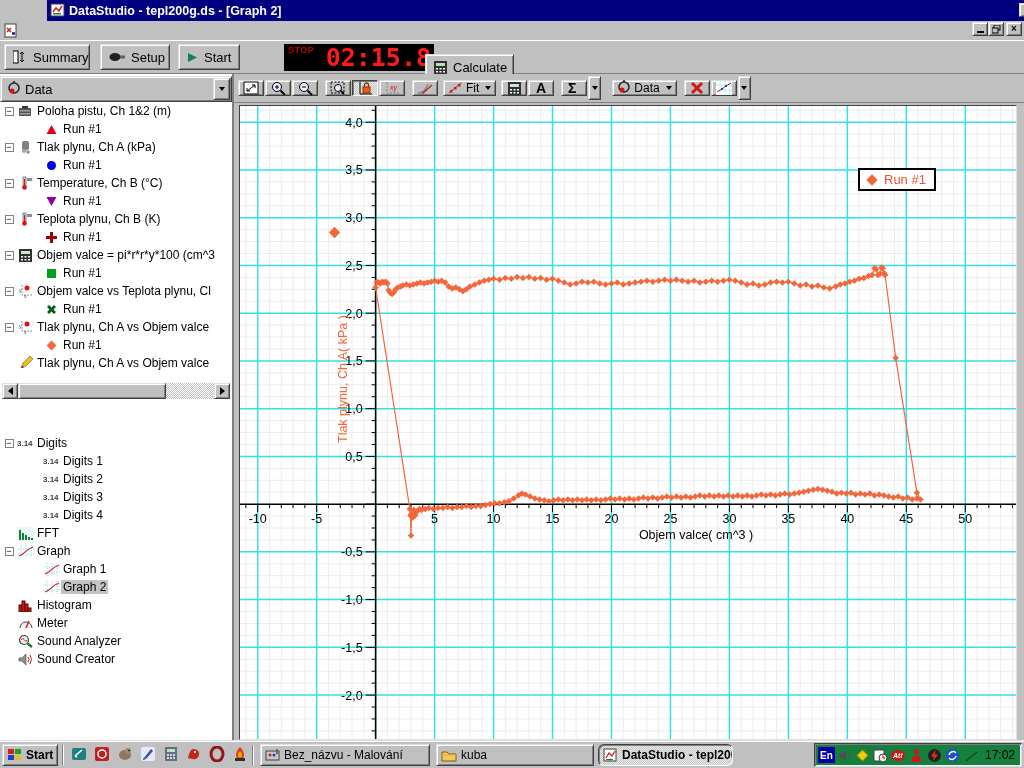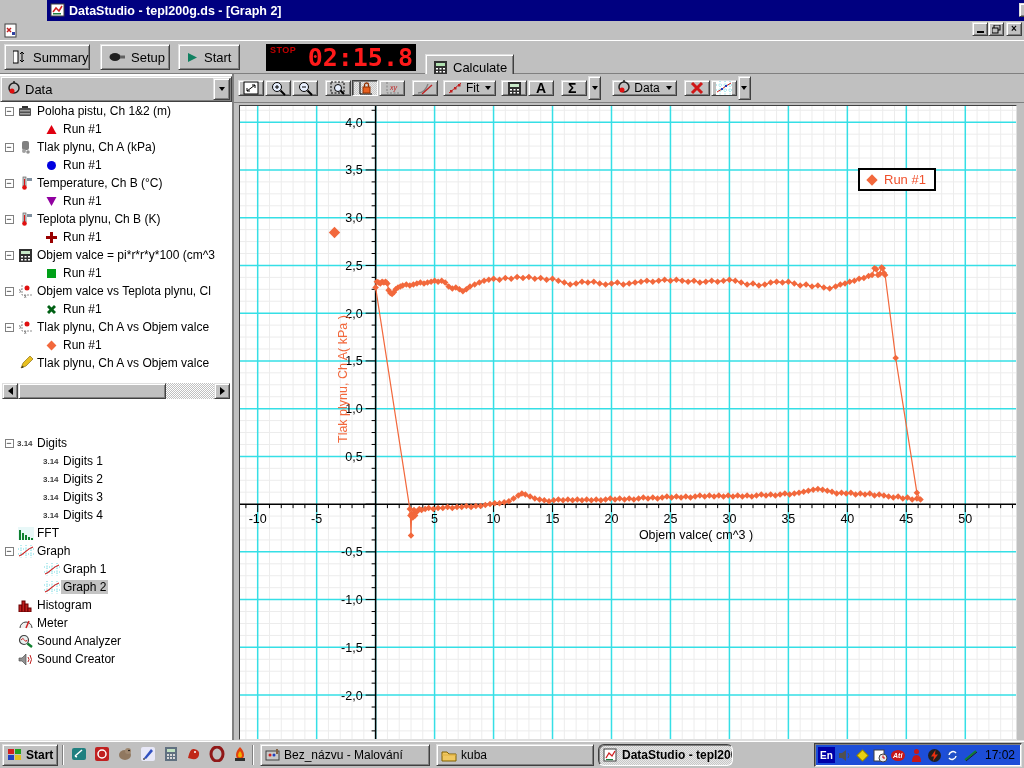--- a/index.html
+++ b/index.html
@@ -1,21 +1,21 @@
 <!DOCTYPE html>
 <html><head>
 <meta charset="utf-8">
 <style>
   * { margin:0; padding:0; box-sizing:border-box; }
   html,body { width:1024px; height:768px; overflow:hidden; background:#c0c0c0;
     font-family:"Liberation Sans", sans-serif; font-size:12px; color:#000; }
   .abs { position:absolute; }
   .raised { background:#c0c0c0; border:1px solid; border-color:#dfdfdf #404040 #404040 #dfdfdf;
     box-shadow: inset 1px 1px 0 #ffffff, inset -1px -1px 0 #808080; }
-  .sunken { background:#1d4ed8; border:1px solid; border-color:#404040 #dfdfdf #dfdfdf #404040;
+  .sunken { background:#15803d; border:1px solid; border-color:#404040 #dfdfdf #dfdfdf #404040;
     box-shadow: inset 1px 1px 0 #808080, inset -1px -1px 0 #ffffff; text-align: center; }
   .pressed { background:#d8d8d8; border:1px solid; border-color:#404040 #ffffff #ffffff #404040;
     box-shadow: inset 1px 1px 0 #808080; background-image: conic-gradient(#e8e8e8 25%, #c8c8c8 0 50%, #e8e8e8 0 75%, #c8c8c8 0); background-size:2px 2px; }
   .titlebar { left:0; top:0; width:1024px; height:21px; background:#000080; display:flex; align-items:center;margin-left:47px; }
   .title-text { color:#fff; font-weight:bold; font-size:12.5px; margin-left:4px; }
   .winbtn { width:16px; height:14px; display:inline-flex; align-items:center; justify-content:center;
     font-size:10px; font-weight:bold; line-height:1; font-family:"Liberation Sans",sans-serif; }
   .menubar { left:0; top:21px; width:1024px; height:20px; background:#c0c0c0; display:flex; align-items:center;
     border-bottom:1px solid #ffffff; }
   .toolbar { left:0; top:41px; width:1024px; height:33px; background:#c0c0c0; border-bottom:1px solid #808080; }
@@ -43,21 +43,21 @@
   .arrow-r { width:0;height:0;border-top:4px solid transparent;border-bottom:4px solid transparent;border-left:5px solid #000; }
   .graph-wrap { left:234px; top:103px; width:790px; height:637px; background:#c0c0c0; }
   .plot { position:absolute; left:5px; top:2px; width:778px; height:635px; background:#fff;
     border:1px solid; border-color:#404040 #dfdfdf #dfdfdf #404040; }
   .legend { position:absolute; border:2px solid #000; background:#fff; display:flex; align-items:center; gap:6px; padding:2px 8px 2px 6px; font-size:13px; }
   .xlabel { position:absolute; text-align:center; font-size:12.5px; color:#000; }
   .ylabel { position:absolute; transform:rotate(-90deg); transform-origin:0 0; font-size:12.5px; white-space:nowrap; }
   .taskbar { left:0; top:740px; width:1024px; height:28px; background:#c0c0c0; border-top:1px solid #dfdfdf; box-shadow: inset 0 1px 0 #fff; }
   .task { position:absolute; top:3px; height:22px; display:flex; align-items:center; gap:4px; padding:0 4px; font-size:12px; overflow:hidden; white-space:nowrap; }
   .ql { display:inline-flex; width:17px; height:17px; align-items:center; justify-content:center; }
-  .timer { position:absolute; left:266px; top:3px; width:150px; height:27px; background:#000; }
+  .timer { position:absolute; left:284px; top:3px; width:150px; height:27px; background:#000; }
   .timer .stop { position:absolute; left:4px; top:1px; color:#c00000; font-size:9px; font-weight:bold; letter-spacing:0.5px; }
   .timer .digits { position:absolute; right:3px; top:0px; color:#ff1a1a; font-family:"DejaVu Sans Mono", monospace;
     font-size:25px; font-weight:bold; line-height:27px; letter-spacing:0px; }
   .tray { position:absolute; right:2px; top:2px; height:24px; display:flex; align-items:center; gap:1px; padding:0 6px 0 3px; }
   svg { display:block; }
 </style>
 </head>
 <body>
 
 <div class="abs titlebar">

